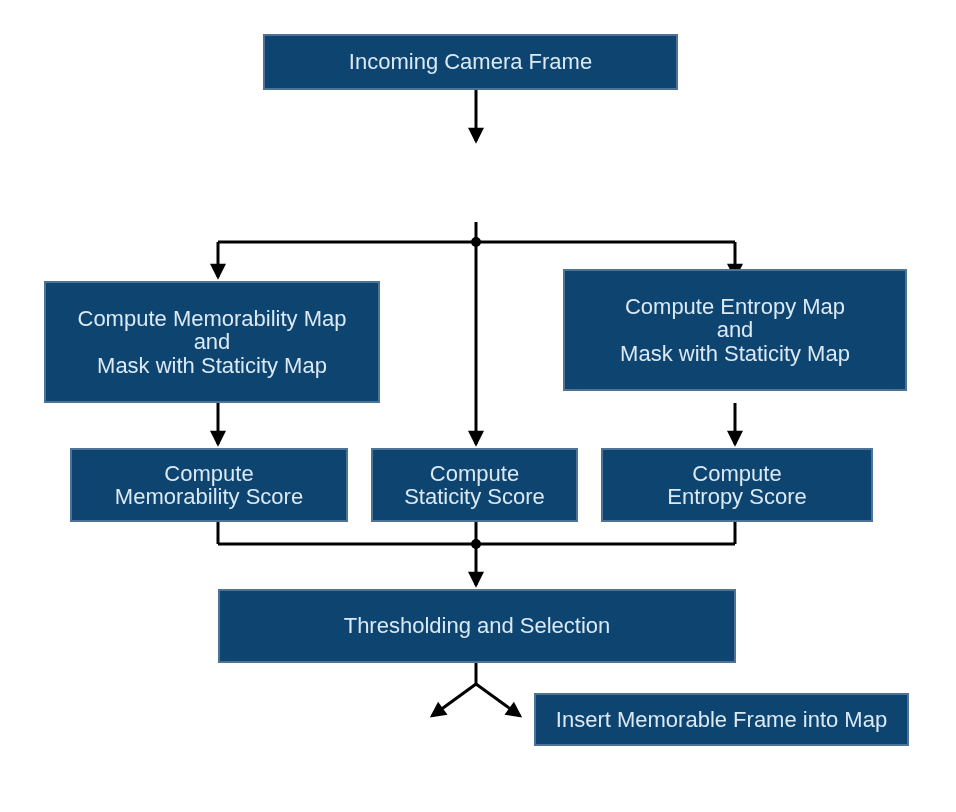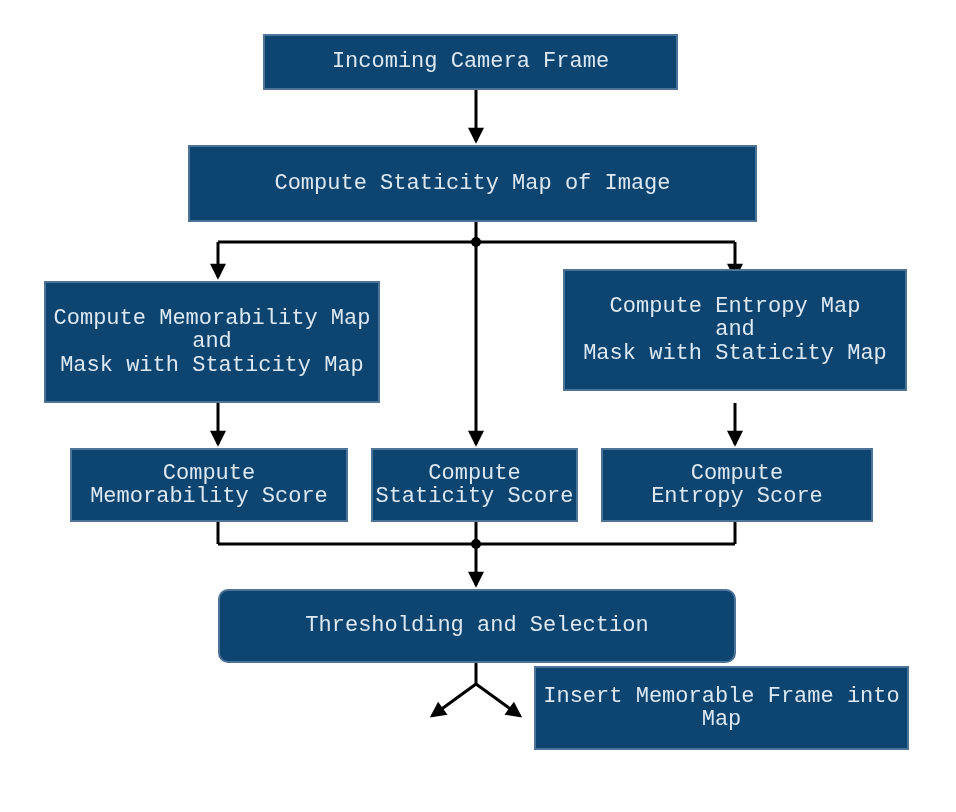--- a/index.html
+++ b/index.html
@@ -5,21 +5,21 @@
   html, body {
     margin: 0;
     padding: 0;
     background: #ffffff;
   }
   #canvas {
     position: relative;
     width: 956px;
     height: 812px;
     background: var(--bg, #ffffff);
-    font-family: Liberation Mono, monospace;
+    font-family: Liberation Sans, sans-serif;
     overflow: hidden;
   }
   #connectors {
     position: absolute;
     left: 0;
     top: 0;
     width: 956px;
     height: 812px;
   }
   .node {
@@ -46,23 +46,23 @@
     stroke: none;
   }
   
   #n-incoming            { left: 263px; top: 34px;  width: 415px; height: 56px; }
   #n-staticity-map       { left: 188px; top: 145px; width: 569px; height: 77px; }
   #n-memorability-map    { left: 44px;  top: 281px; width: 336px; height: 122px; }
   #n-entropy-map         { left: 563px; top: 269px; width: 344px; height: 122px; }
   #n-memorability-score  { left: 70px;  top: 448px; width: 278px; height: 74px; }
   #n-staticity-score     { left: 371px; top: 448px; width: 207px; height: 74px; }
   #n-entropy-score       { left: 601px; top: 448px; width: 272px; height: 74px; }
-  #n-thresholding        { left: 218px; top: 589px; width: 518px; height: 74px; border-radius: 10px; }
+  #n-thresholding        { left: 218px; top: 589px; width: 518px; height: 74px; }
   #n-discard             { left: 42px;  top: 694px; width: 373px; height: 74px; }
-  #n-insert              { left: 534px; top: 666px; width: 375px; height: 84px; text-align: center; }
+  #n-insert              { left: 534px; top: 693px; width: 375px; height: 53px; text-align: center; }
 </style>
 </head>
 <body>
 
 <div id="canvas">
 
   <svg id="connectors" viewBox="0 0 956 812" xmlns="http://www.w3.org/2000/svg">
     <defs>
       <marker id="arrow" viewBox="0 0 12 12" refX="10" refY="6" markerWidth="19" markerHeight="16" orient="auto" markerUnits="userSpaceOnUse">
         <path d="M0,0 L12,6 L0,12 Z" fill="#000000"></path>
@@ -88,21 +88,20 @@
     <circle class="junction" cx="476" cy="544" r="5"></circle>
     <line class="connector" x1="476" y1="544" x2="476" y2="585" marker-end="url(#arrow)"></line>
 
     <line class="connector" x1="476" y1="663" x2="476" y2="684"></line>
     <line class="connector" x1="476" y1="684" x2="432" y2="716" marker-end="url(#arrow)"></line>
     <line class="connector" x1="476" y1="684" x2="520" y2="716" marker-end="url(#arrow)"></line>
   </svg>
 
   <div class="node" id="n-incoming">Incoming Camera Frame</div>
 
-  <div class="node" id="n-staticity-map">Compute Staticity Map of Image</div>
 
   <div class="node" id="n-memorability-map">Compute Memorability Map
 and
 Mask with Staticity Map</div>
 
   <div class="node" id="n-entropy-map">Compute Entropy Map
 and
 Mask with Staticity Map</div>
 
   <div class="node" id="n-memorability-score">Compute

